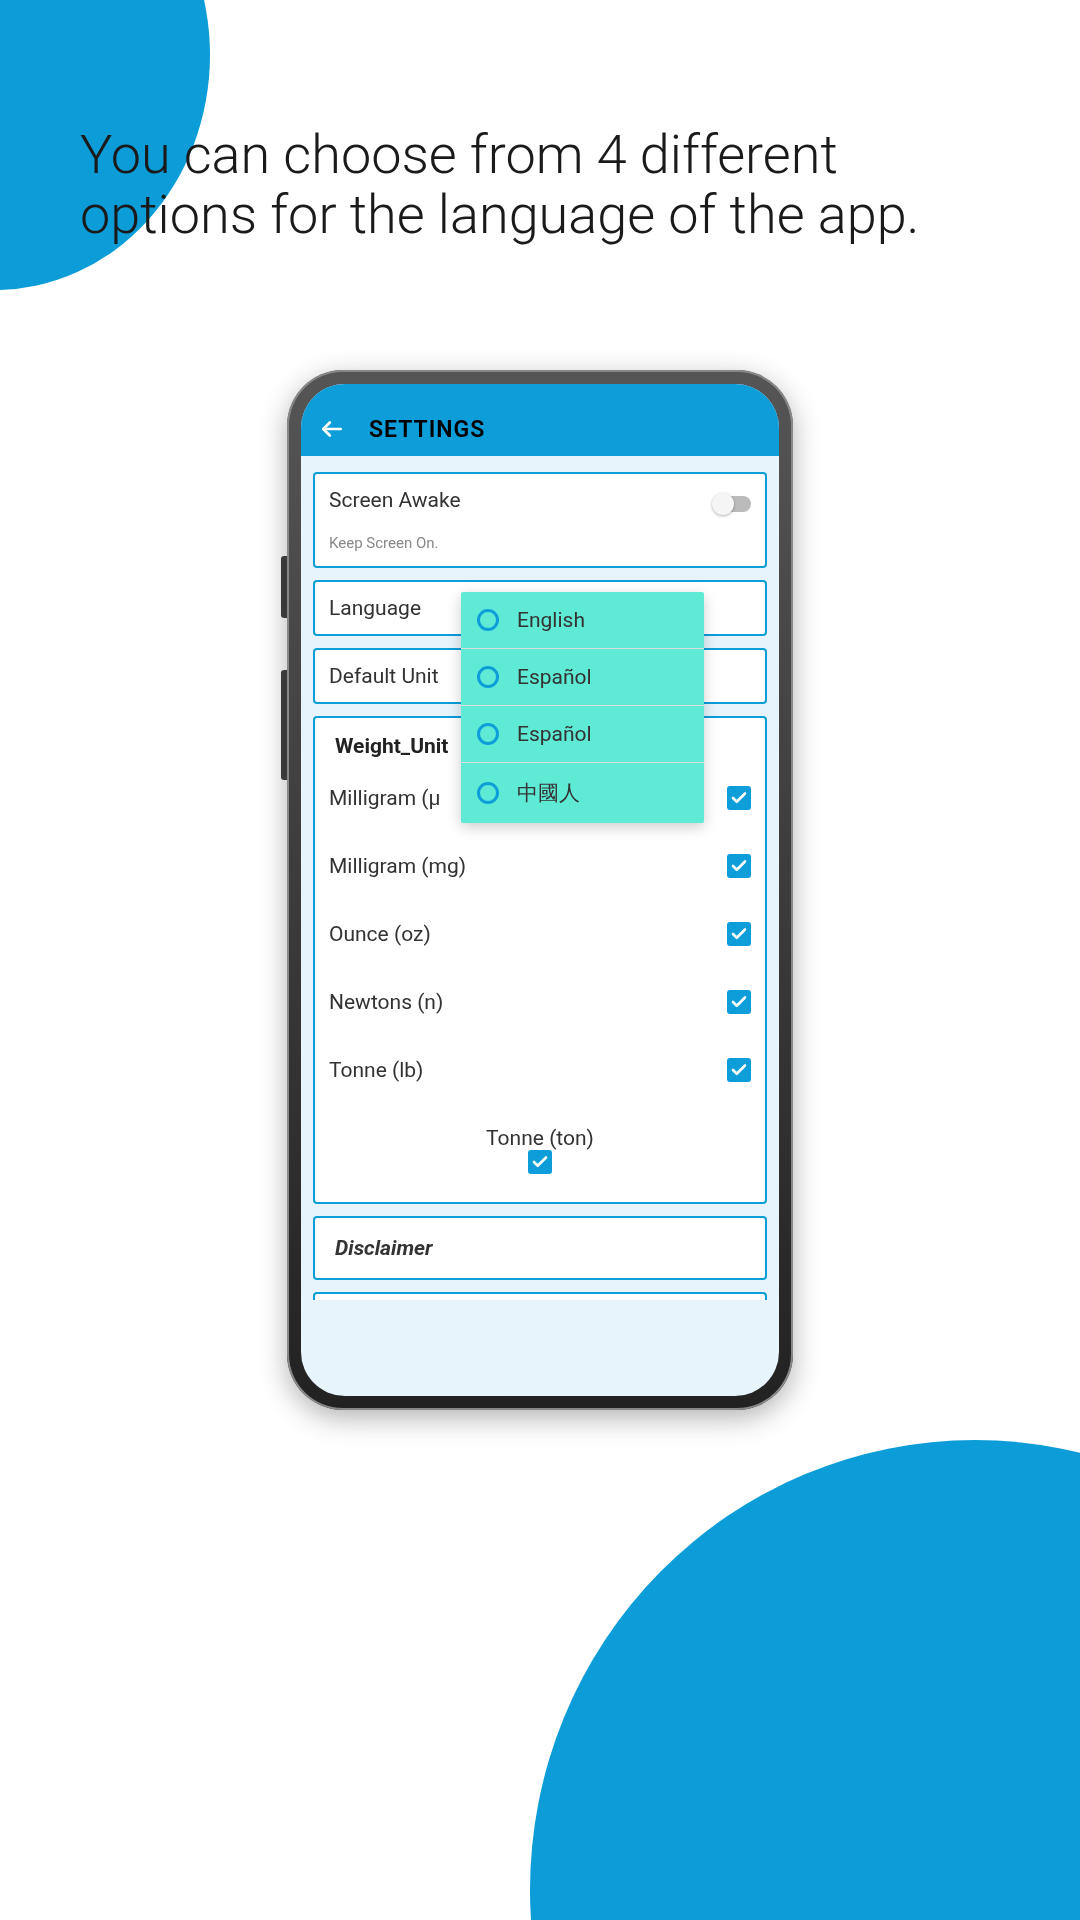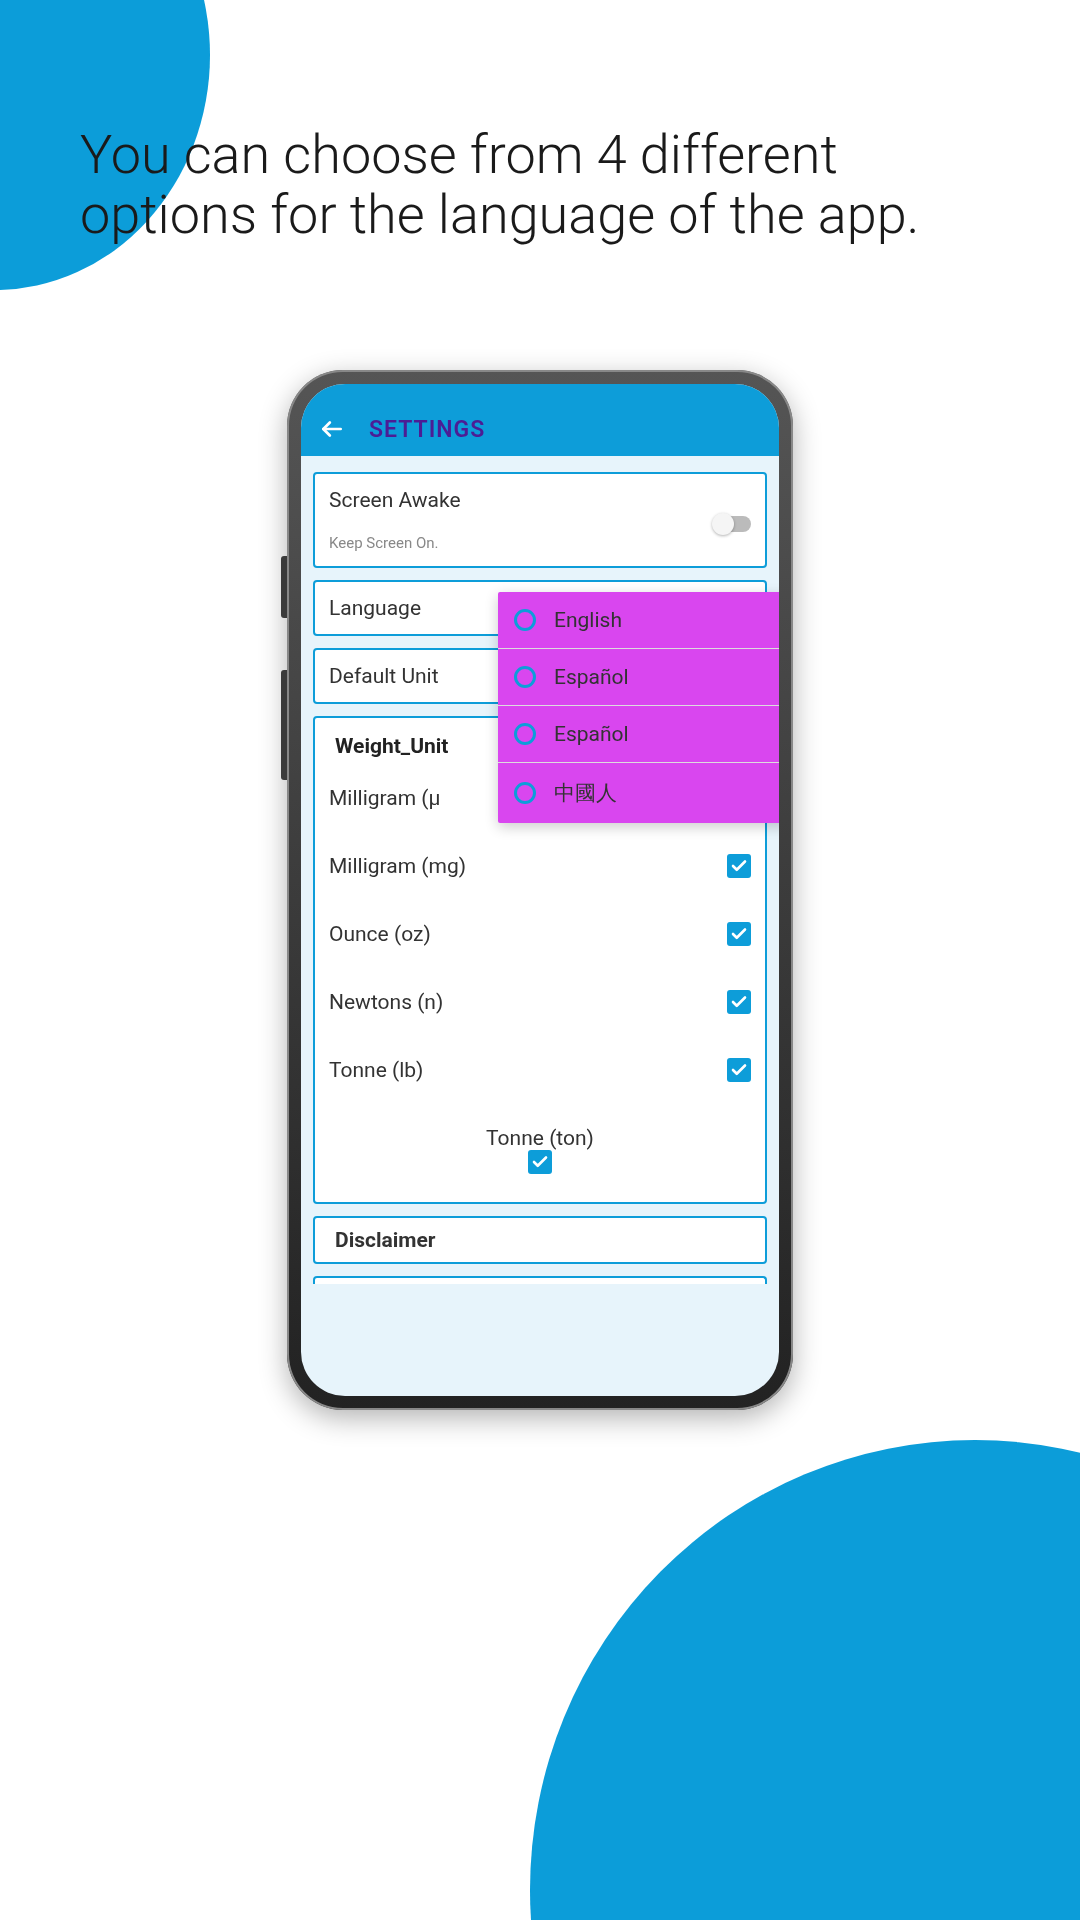--- a/index.html
+++ b/index.html
@@ -94,21 +94,21 @@
     align-items: center;
     padding: 0 18px;
     gap: 24px;
   }
   .back-arrow {
     color: white;
     display: flex;
     align-items: center;
   }
   .header-title {
-    color: #4c1d95;
+    color: #000000;
     font-size: 23px;
     font-weight: 600;
     letter-spacing: 1px;
   }
   .content {
     padding: 16px 12px;
   }
   .card {
     background: white;
     border: 2px solid #0d9dd9;
@@ -121,21 +121,21 @@
     color: #333;
     font-weight: 400;
   }
   .card-subtitle {
     font-size: 15px;
     color: #888;
     margin-top: 22px;
   }
   .screen-awake-row {
     display: flex;
-    align-items: center;
+    align-items: flex-start;
     justify-content: space-between;
   }
   .switch {
     width: 38px;
     height: 16px;
     background: #bbb;
     border-radius: 8px;
     position: relative;
     margin-top: 8px;
   }
@@ -176,45 +176,45 @@
   .checkbox {
     width: 24px;
     height: 24px;
     background: #0d9dd9;
     border-radius: 3px;
     display: flex;
     align-items: center;
     justify-content: center;
   }
   .disclaimer-card {
-    padding: 10px 14px;
+    padding: 18px 14px;
+    font-style: italic;
   }
   .disclaimer-title {
     font-size: 21px;
     font-weight: 700;
     color: #333;
     margin-left: 6px;
   }
   .partial-card {
     height: 8px;
     background: white;
     border: 2px solid #0d9dd9;
     border-bottom: none;
     border-radius: 4px 4px 0 0;
   }
   .dropdown {
     position: absolute;
     top: 208px;
     left: 160px;
-    width: 295px;
-    background: #d946ef;
+    width: 243px;
+    background: #5eead4;
     box-shadow: 0 4px 14px rgba(0,0,0,0.2);
     border-radius: 2px;
     z-index: 10;
-    margin-left: 37px;
   }
   .dropdown-item {
     display: flex;
     align-items: center;
     padding: 16px 16px;
     gap: 18px;
     border-bottom: 1px solid #ddd;
   }
   .dropdown-item:last-child {
     border-bottom: none;

